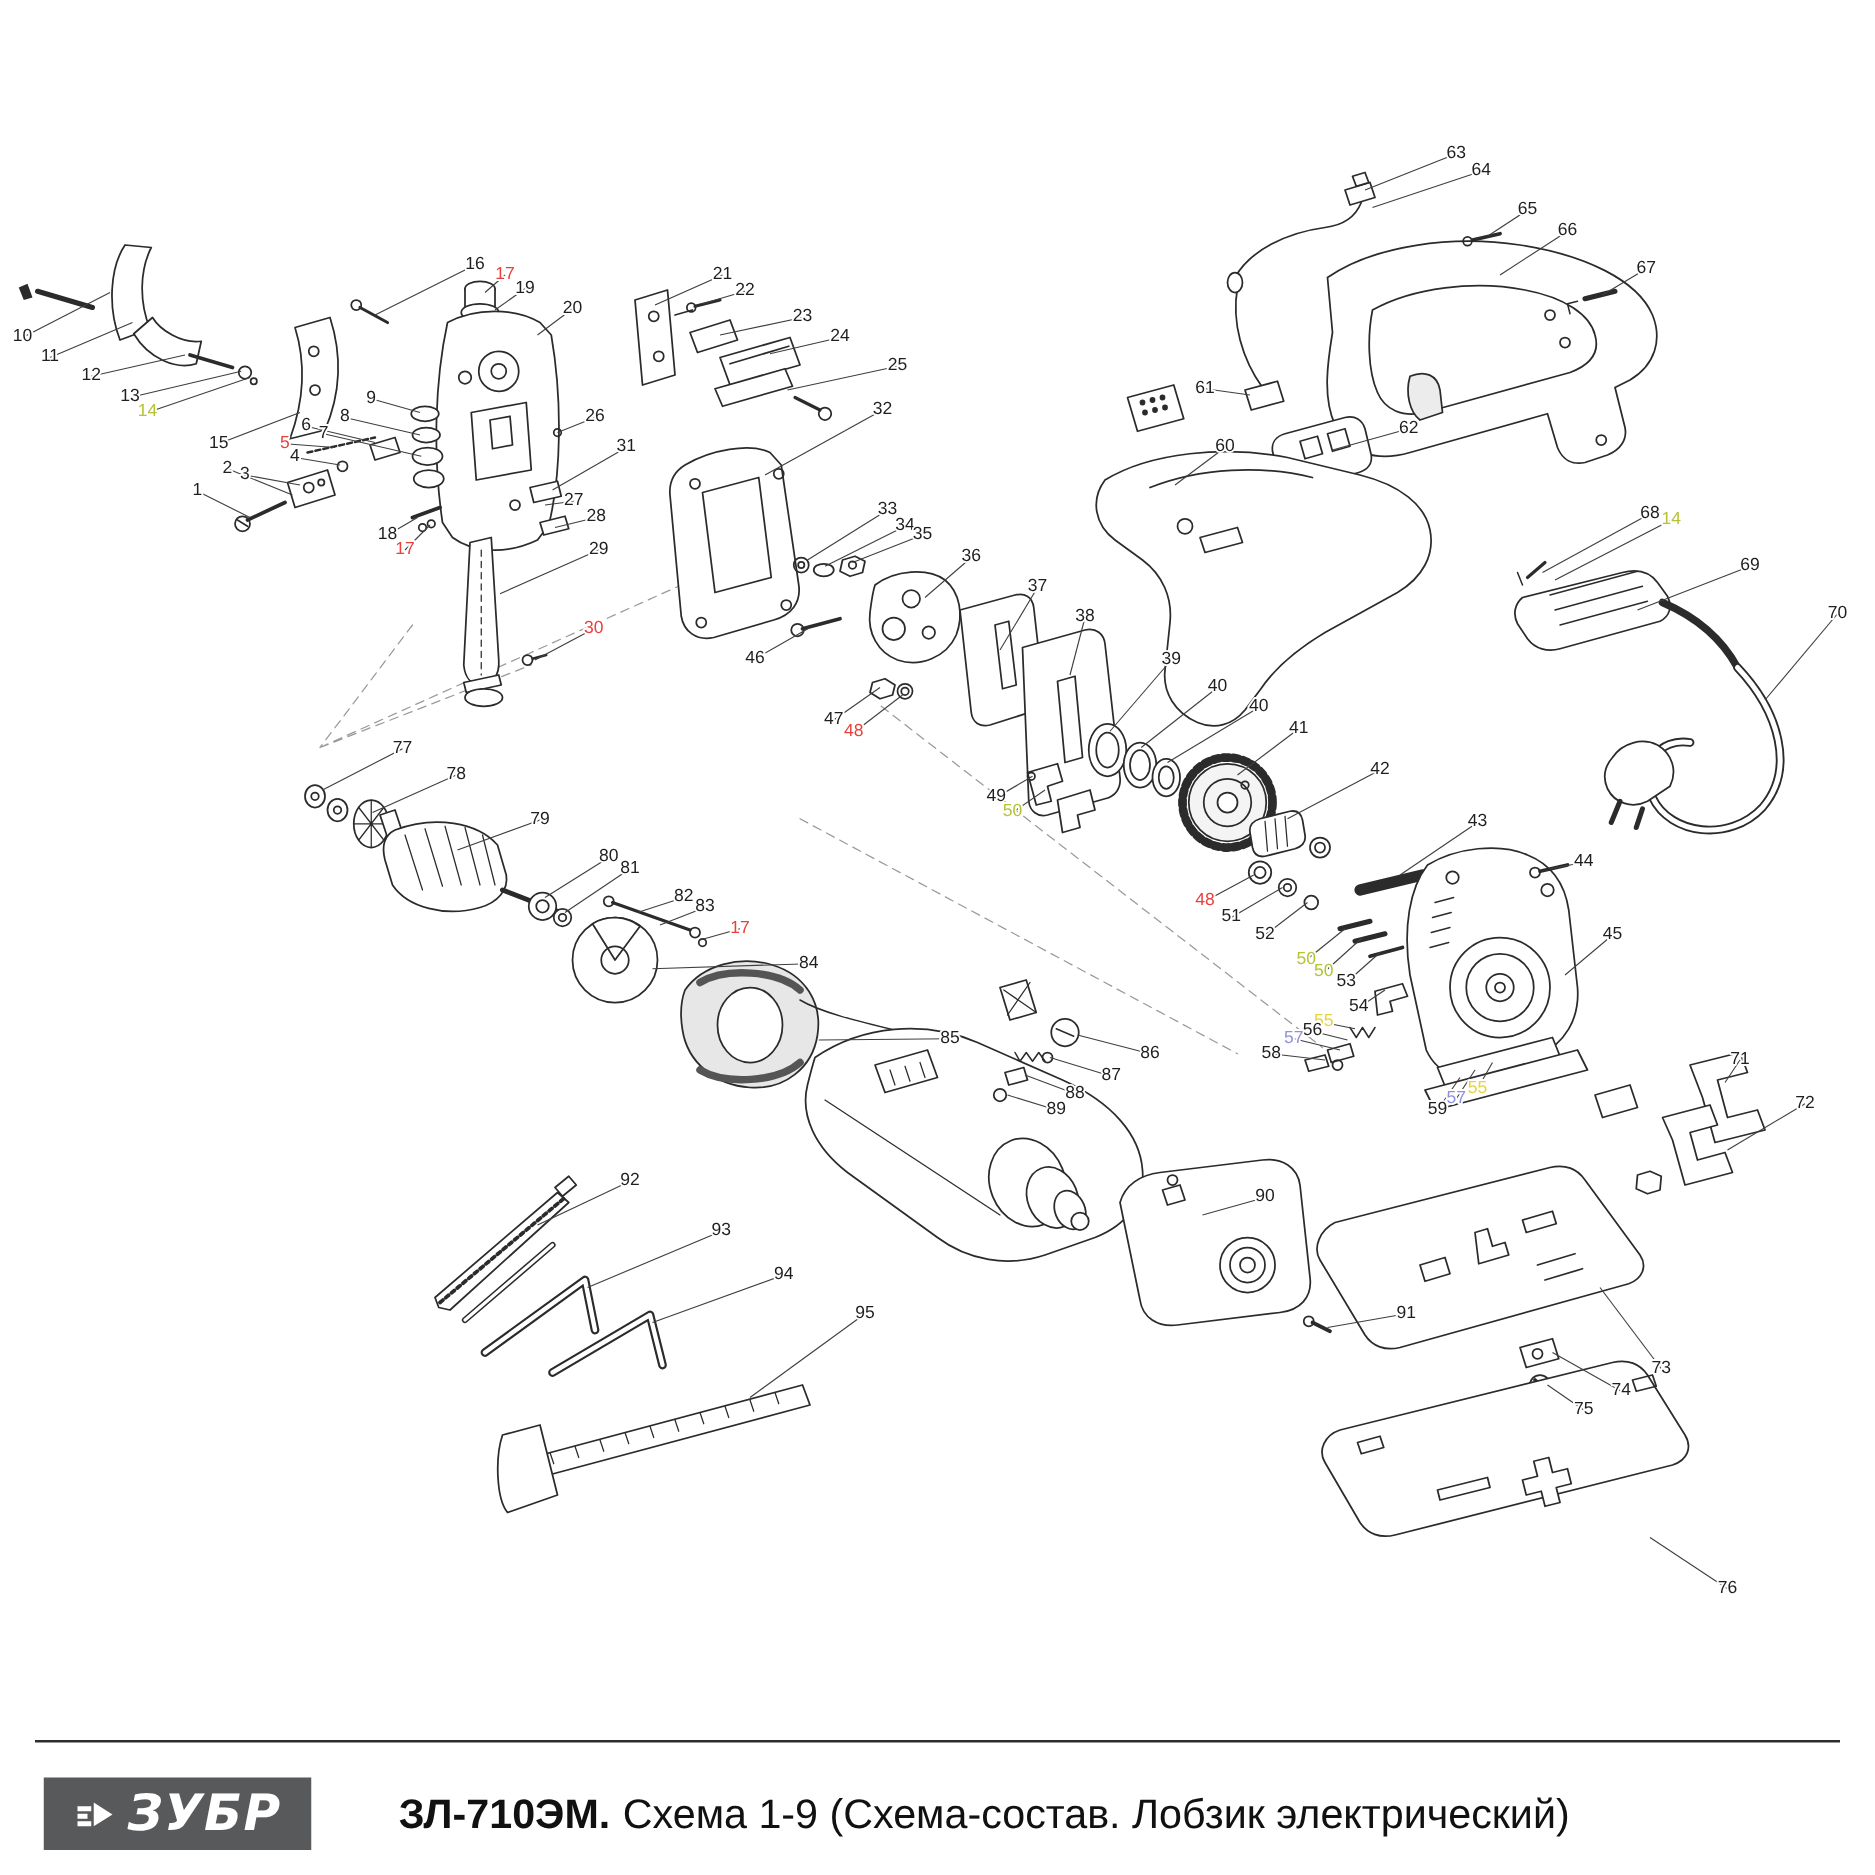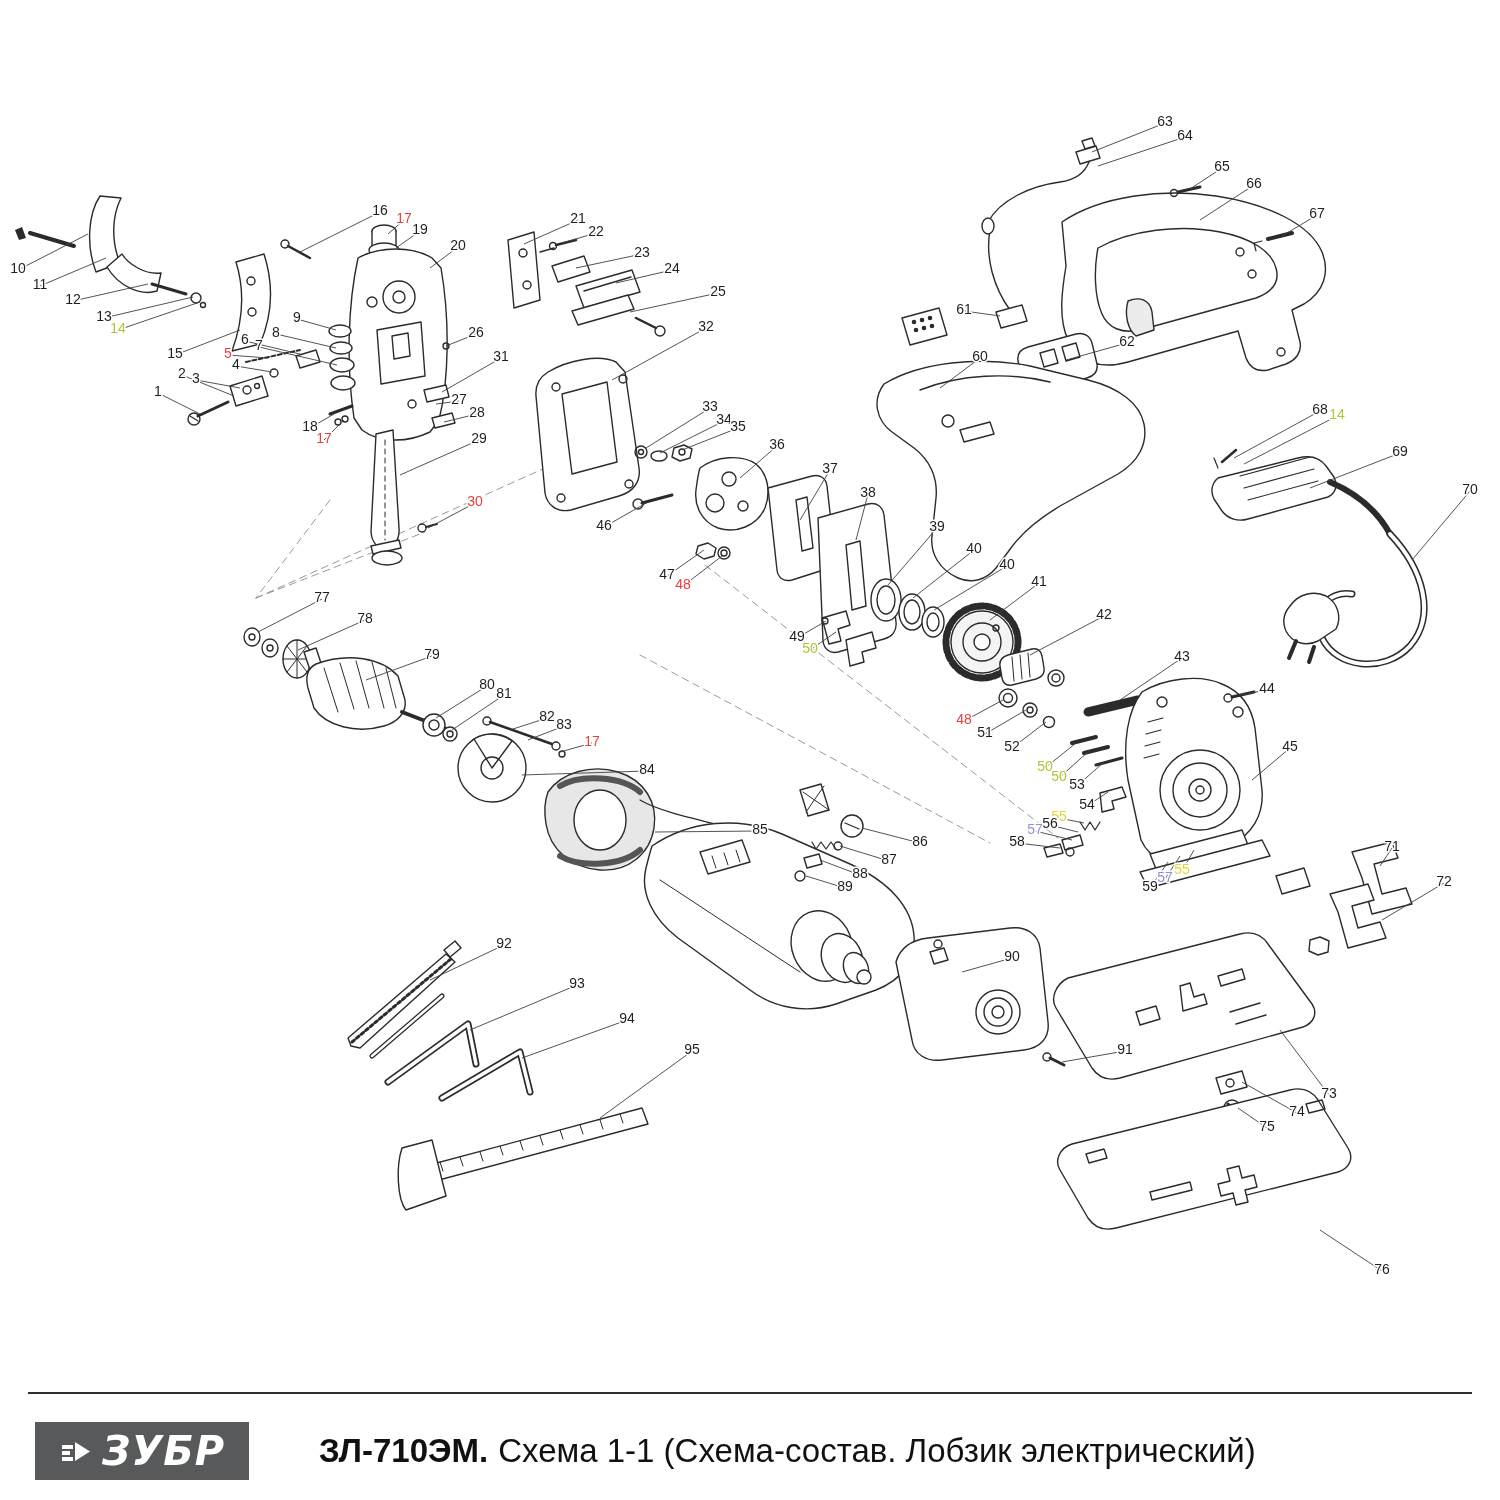--- a/index.html
+++ b/index.html
@@ -574,18 +574,18 @@
   <div class="rule"></div>
   <div class="footer-row">
     <div class="logo">
       <svg width="34" height="34" viewBox="0 0 34 34">
         <path d="M3,11 h11 v4 h-11 z M3,17 h8 v4 h-8 z M3,23 h11 v4 h-11 z" fill="#ffffff"></path>
         <path d="M16,8 L31,17.5 L16,27 Z" fill="#ffffff"></path>
       </svg>
       <span class="logo-text">ЗУБР</span>
     </div>
     <div class="title">
-      <span class="model">ЗЛ-710ЭМ.</span><span>Схема 1-1 (Схема-состав. Лобзик электрический)</span>
+      <span class="model">ЗЛ-710ЭМ.</span><span>Схема 1-9 (Схема-состав. Лобзик электрический)</span>
     </div>
   </div>
 </div>
 
 </div>
 
 </body></html>

